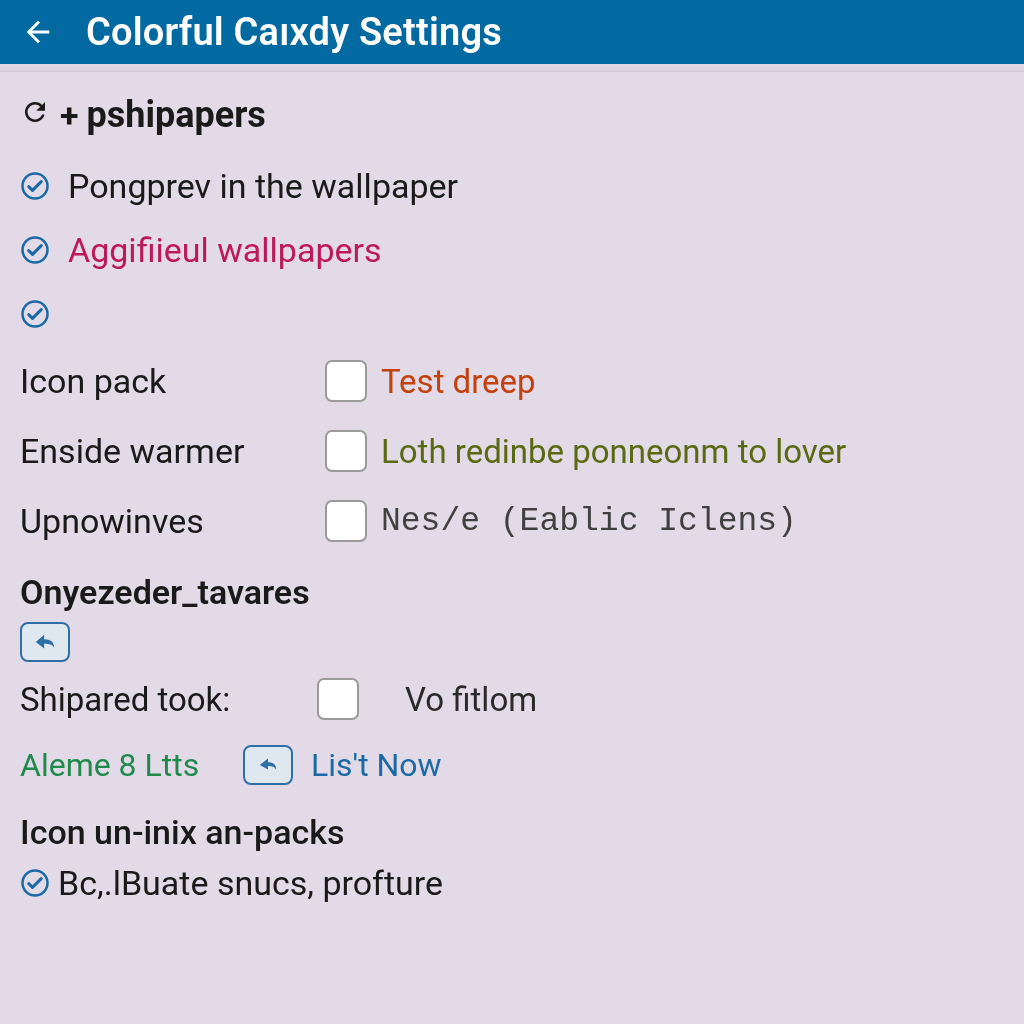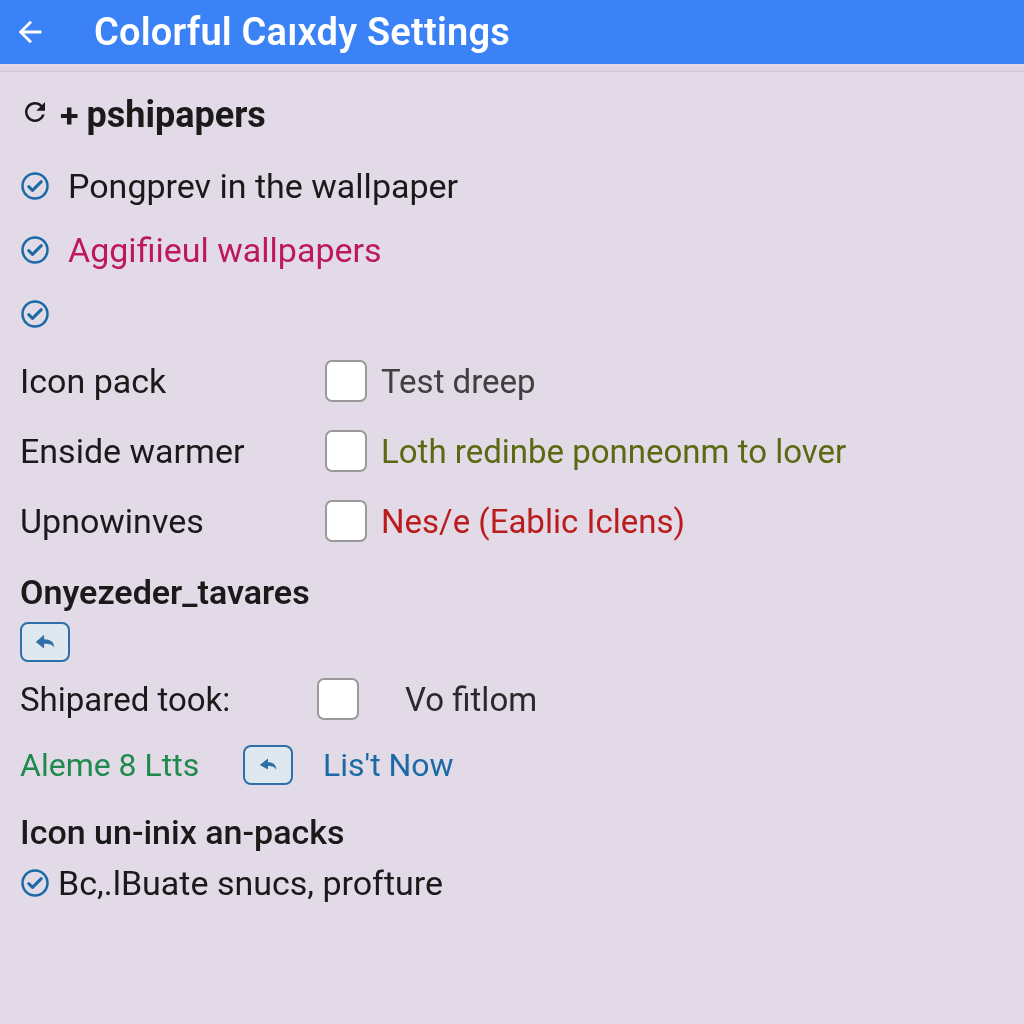--- a/index.html
+++ b/index.html
@@ -3,26 +3,26 @@
 <meta charset="utf-8">
 <style>
   * { box-sizing: border-box; margin: 0; padding: 0; }
   html, body { width: 1024px; height: 1024px; overflow: hidden; }
   body {
     font-family: -apple-system, Roboto, "Helvetica Neue", Arial, sans-serif;
     background: #e2dae7;
     color: #1a1a1a;
   }
   .topbar {
-    background: #3b82f6;
+    background: #0369a1;
     height: 64px;
     display: flex;
     align-items: center;
-    padding: 0 10px;
-    gap: 44px;
+    padding: 0 18px;
+    gap: 28px;
   }
   .back-btn {
     color: #fff;
     width: 40px;
     height: 40px;
     display: flex;
     align-items: center;
     justify-content: center;
     cursor: pointer;
   }
@@ -90,23 +90,23 @@
     width: 42px;
     height: 42px;
     border: 2px solid #9a9a9a;
     border-radius: 7px;
     background: #fff;
     flex: 0 0 42px;
     margin-right: 14px;
     cursor: pointer;
   }
   .kv-desc { font-size: 33px; }
-  .c-red { color: #404040; }
+  .c-red { color: #c2410c; }
   .c-olive { color: #5a6a12; }
-  .c-green { color: #b91c1c; }
+  .c-green { color: #404040; font-family: Liberation Mono, monospace; }
 
   .subhead {
     font-size: 34px;
     font-weight: 600;
     margin: 16px 0 10px 0;
   }
 
   .pill-btn {
     display: inline-flex;
     align-items: center;
@@ -138,21 +138,21 @@
     align-items: center;
     gap: 8px;
     min-height: 66px;
   }
   .inline-row .status {
     font-size: 32px;
     color: #1f8a4c;
     width: 215px;
     flex: 0 0 215px;
   }
-  .inline-row .action-label { font-size: 32px; color: #1b6aa5; margin-left: 22px; }
+  .inline-row .action-label { font-size: 32px; color: #1b6aa5; margin-left: 10px; }
 
   .foot-section {
     font-size: 34px;
     font-weight: 500;
     margin: 14px 0 6px 0;
   }
   .bottom-row {
     display: flex;
     align-items: center;
     gap: 8px;

